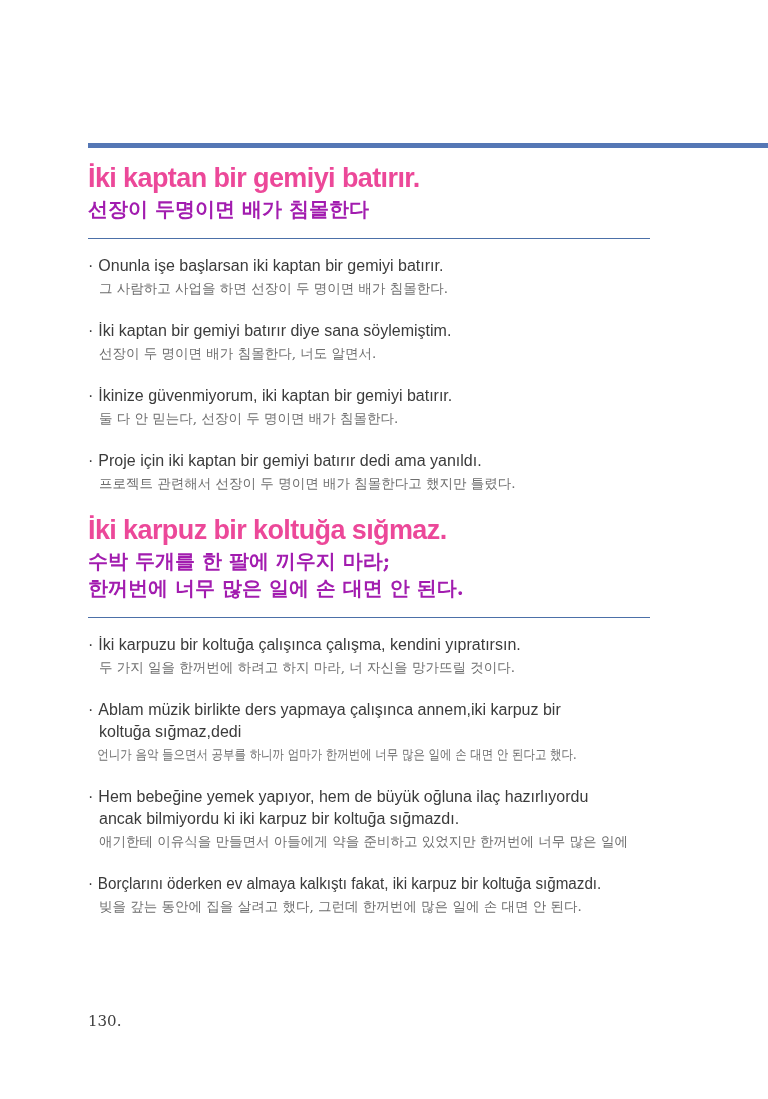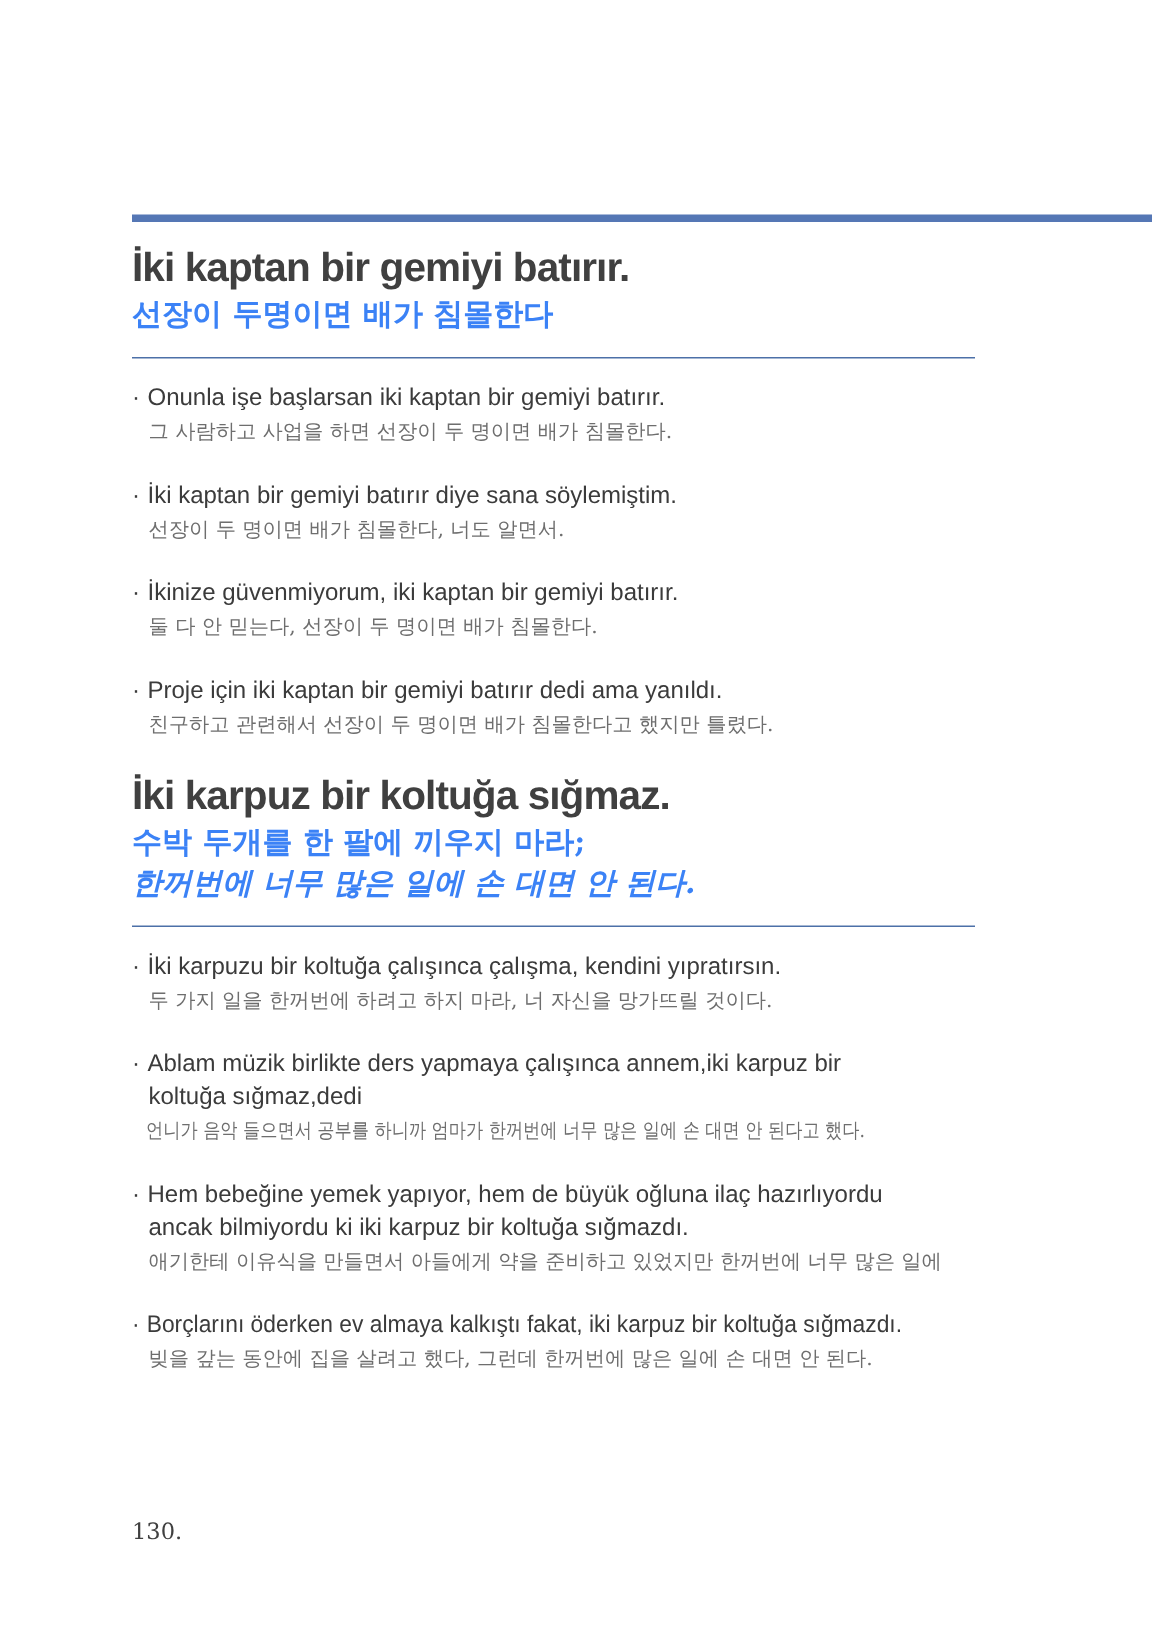--- a/index.html
+++ b/index.html
@@ -30,29 +30,29 @@
     left: 88px;
     top: 163px;
     width: 568px;
   }
   .sec-title {
     font-family: "Liberation Sans", sans-serif;
     font-weight: 800;
     font-size: 27px;
     line-height: 30px;
     letter-spacing: -0.6px;
-    color: #404040;
+    color: #ec4899;
     white-space: nowrap;
   }
   .sec-sub {
     font-family: "DejaVu Serif", "Liberation Serif", serif;
     font-weight: 600;
     font-size: 20px;
     line-height: 27px;
-    color: #3b82f6;
+    color: #a21caf;
     margin-top: 3px;
     white-space: nowrap;
   }
   .rule {
     height: 0;
     border: none;
     border-top: 1.6px solid #4c70a8;
     width: 562px;
     margin: 15px 0 0 0;
   }
@@ -116,30 +116,30 @@
           <div class="ko-line">선장이 두 명이면 배가 침몰한다, 너도 알면서.</div>
         </div>
 
         <div class="entry">
           <div class="tr-line"><span class="bullet">·</span><span>İkinize güvenmiyorum, iki kaptan bir gemiyi batırır.</span></div>
           <div class="ko-line">둘 다 안 믿는다, 선장이 두 명이면 배가 침몰한다.</div>
         </div>
 
         <div class="entry">
           <div class="tr-line"><span class="bullet">·</span><span>Proje için iki kaptan bir gemiyi batırır dedi ama yanıldı.</span></div>
-          <div class="ko-line">친구하고 관련해서 선장이 두 명이면 배가 침몰한다고 했지만 틀렸다.</div>
+          <div class="ko-line">프로젝트 관련해서 선장이 두 명이면 배가 침몰한다고 했지만 틀렸다.</div>
         </div>
 
       </div>
     </div>
 
     <div class="section2">
       <div class="sec-title">İki karpuz bir koltuğa sığmaz.</div>
       <div class="sec-sub">수박 두개를 한 팔에 끼우지 마라;</div>
-      <div class="sec-sub" style="margin-top:0;font-style:italic;">한꺼번에 너무 많은 일에 손 대면 안 된다.</div>
+      <div class="sec-sub" style="margin-top:0;">한꺼번에 너무 많은 일에 손 대면 안 된다.</div>
       <div class="rule"></div>
 
       <div class="entries">
 
         <div class="entry">
           <div class="tr-line"><span class="bullet">·</span><span>İki karpuzu bir koltuğa çalışınca çalışma, kendini yıpratırsın.</span></div>
           <div class="ko-line">두 가지 일을 한꺼번에 하려고 하지 마라, 너 자신을 망가뜨릴 것이다.</div>
         </div>
 
         <div class="entry">

